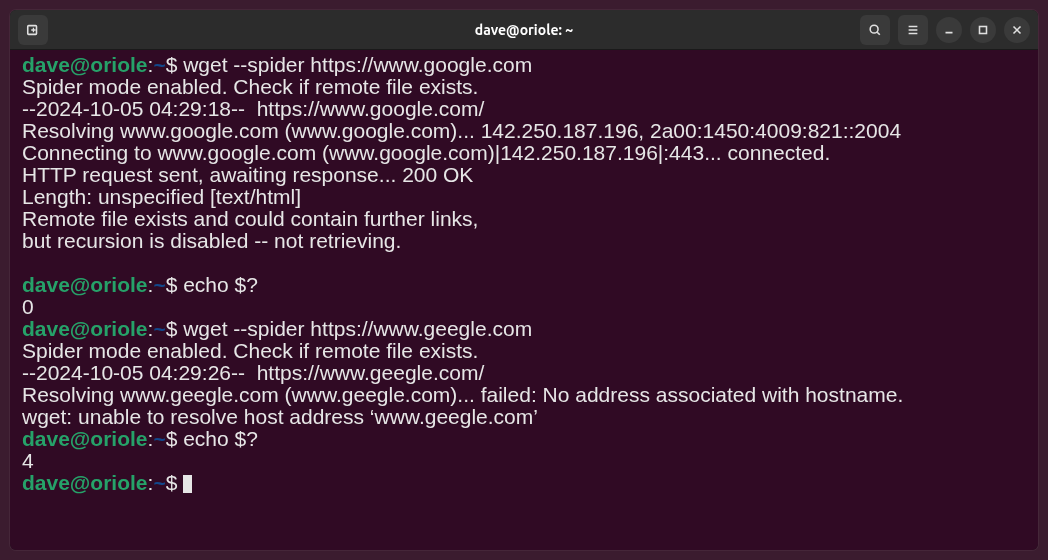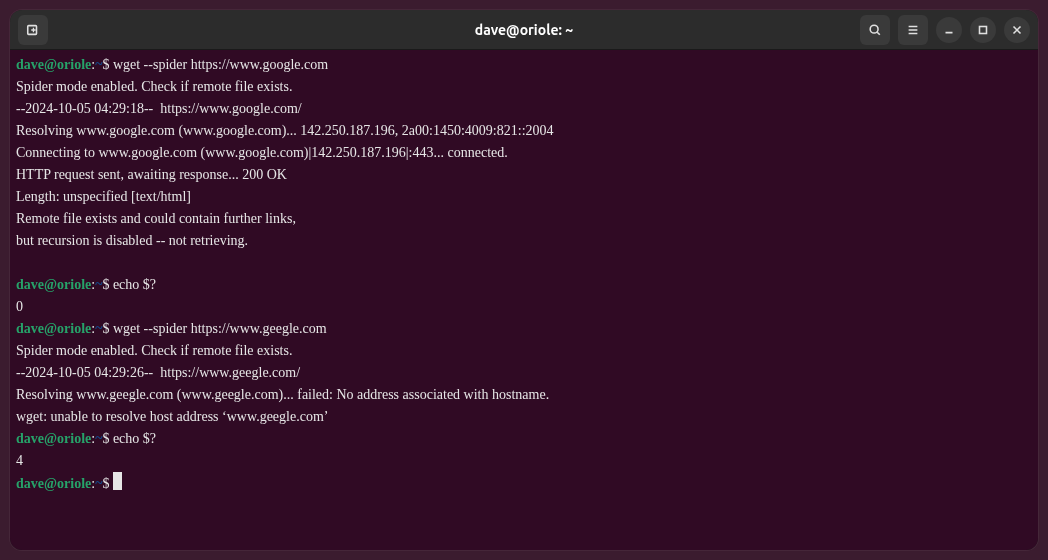--- a/index.html
+++ b/index.html
@@ -8,21 +8,21 @@
       width: 1048px;
       height: 560px;
       overflow: hidden;
       font-family: Ubuntu, 'DejaVu Sans', sans-serif;
       padding: 10px;
     }
     .window {
       width: 1028px;
       height: 540px;
       background: #1e1e1e;
-      border-radius: 12px;
+      border-radius: 6px;
       overflow: hidden;
       box-shadow: 0 0 0 1px rgba(255,255,255,0.05);
       display: flex;
       flex-direction: column;
     }
     .titlebar {
       height: 40px;
       background: #2c2c2c;
       border-bottom: 1px solid #1a1a1a;
       display: flex;
@@ -52,23 +52,23 @@
       align-items: center;
       justify-content: center;
       color: #e0e0e0;
       cursor: pointer;
     }
     .tb-button.circle { border-radius: 50%; width: 26px; height: 26px; }
     .tb-button svg { width: 14px; height: 14px; fill: none; stroke: #e0e0e0; stroke-width: 1.8; }
     .terminal-body {
       flex: 1;
       background: #300a24;
-      padding: 4px 6px;
-      font-family: Liberation Serif, serif;
-      font-size: 14px;
+      padding: 4px 12px;
+      font-family: Liberation Sans, sans-serif;
+      font-size: 21px;
       line-height: 22px;
       color: #e6e6e6;
       white-space: pre;
       overflow: hidden;
     }
     .prompt-user { color: #26a269; font-weight: bold; }
     .prompt-tilde { color: #12488b; font-weight: bold; }
     .cursor {
       display: inline-block;
       width: 9px;

